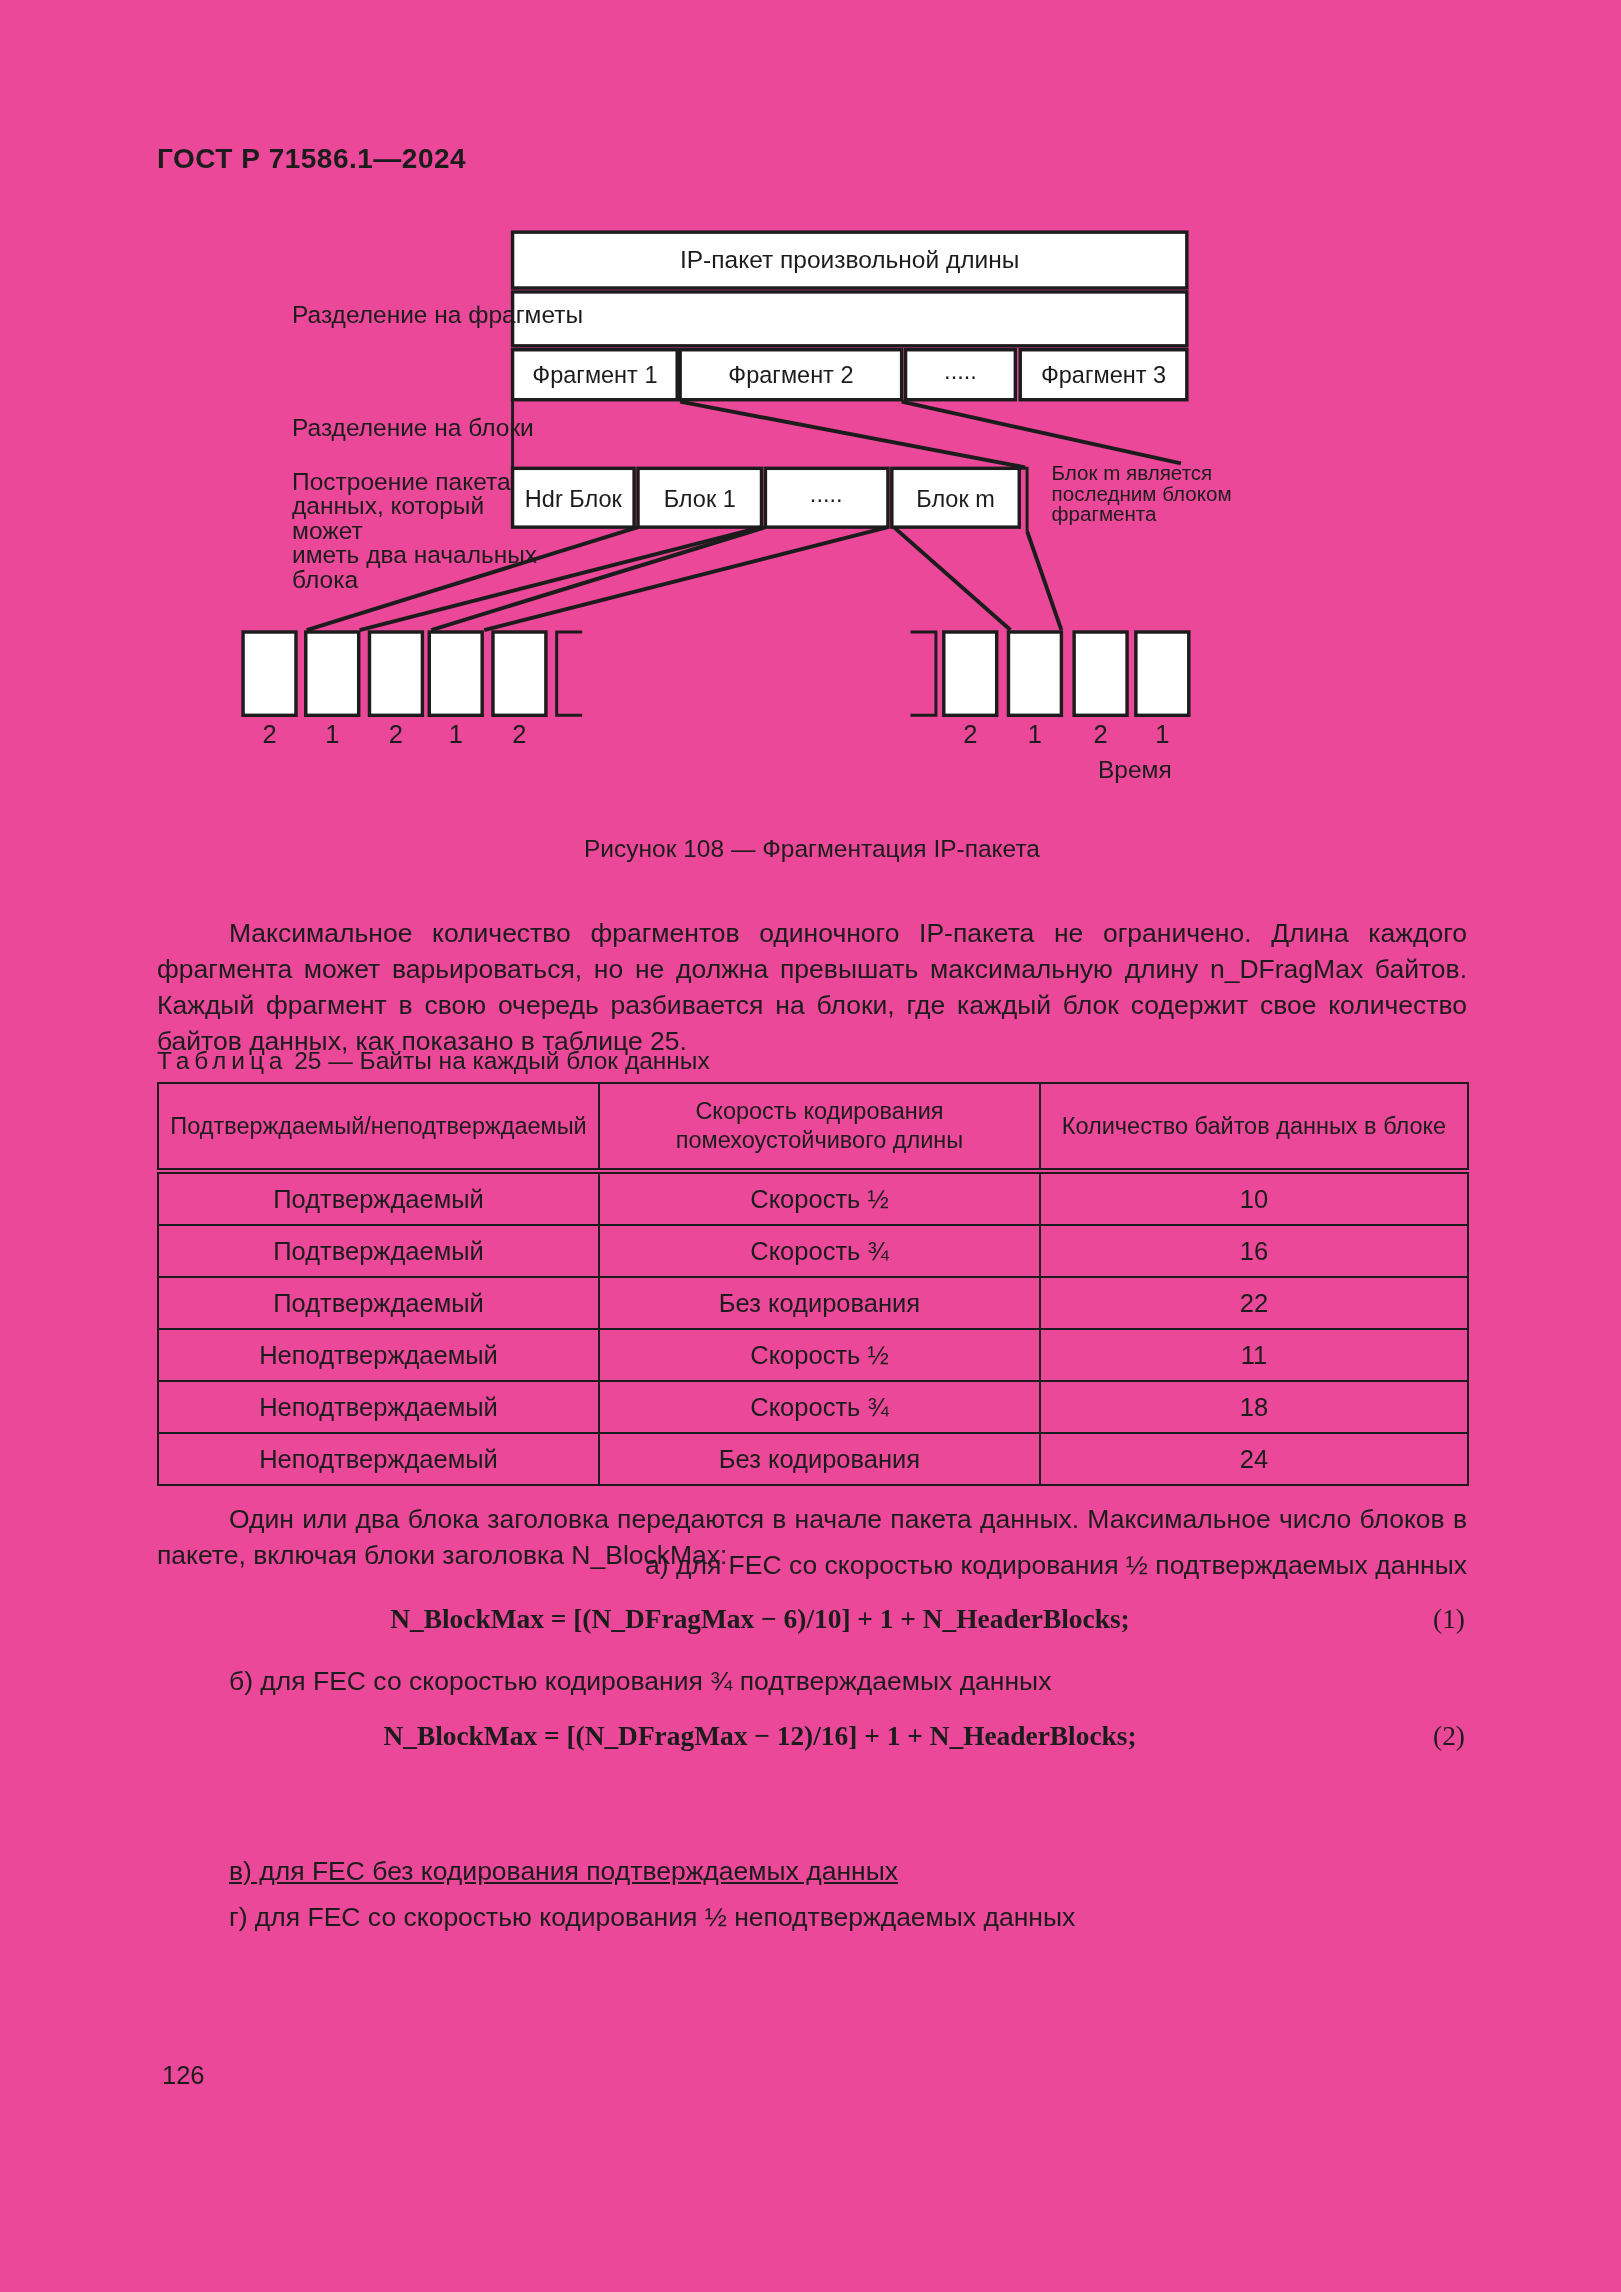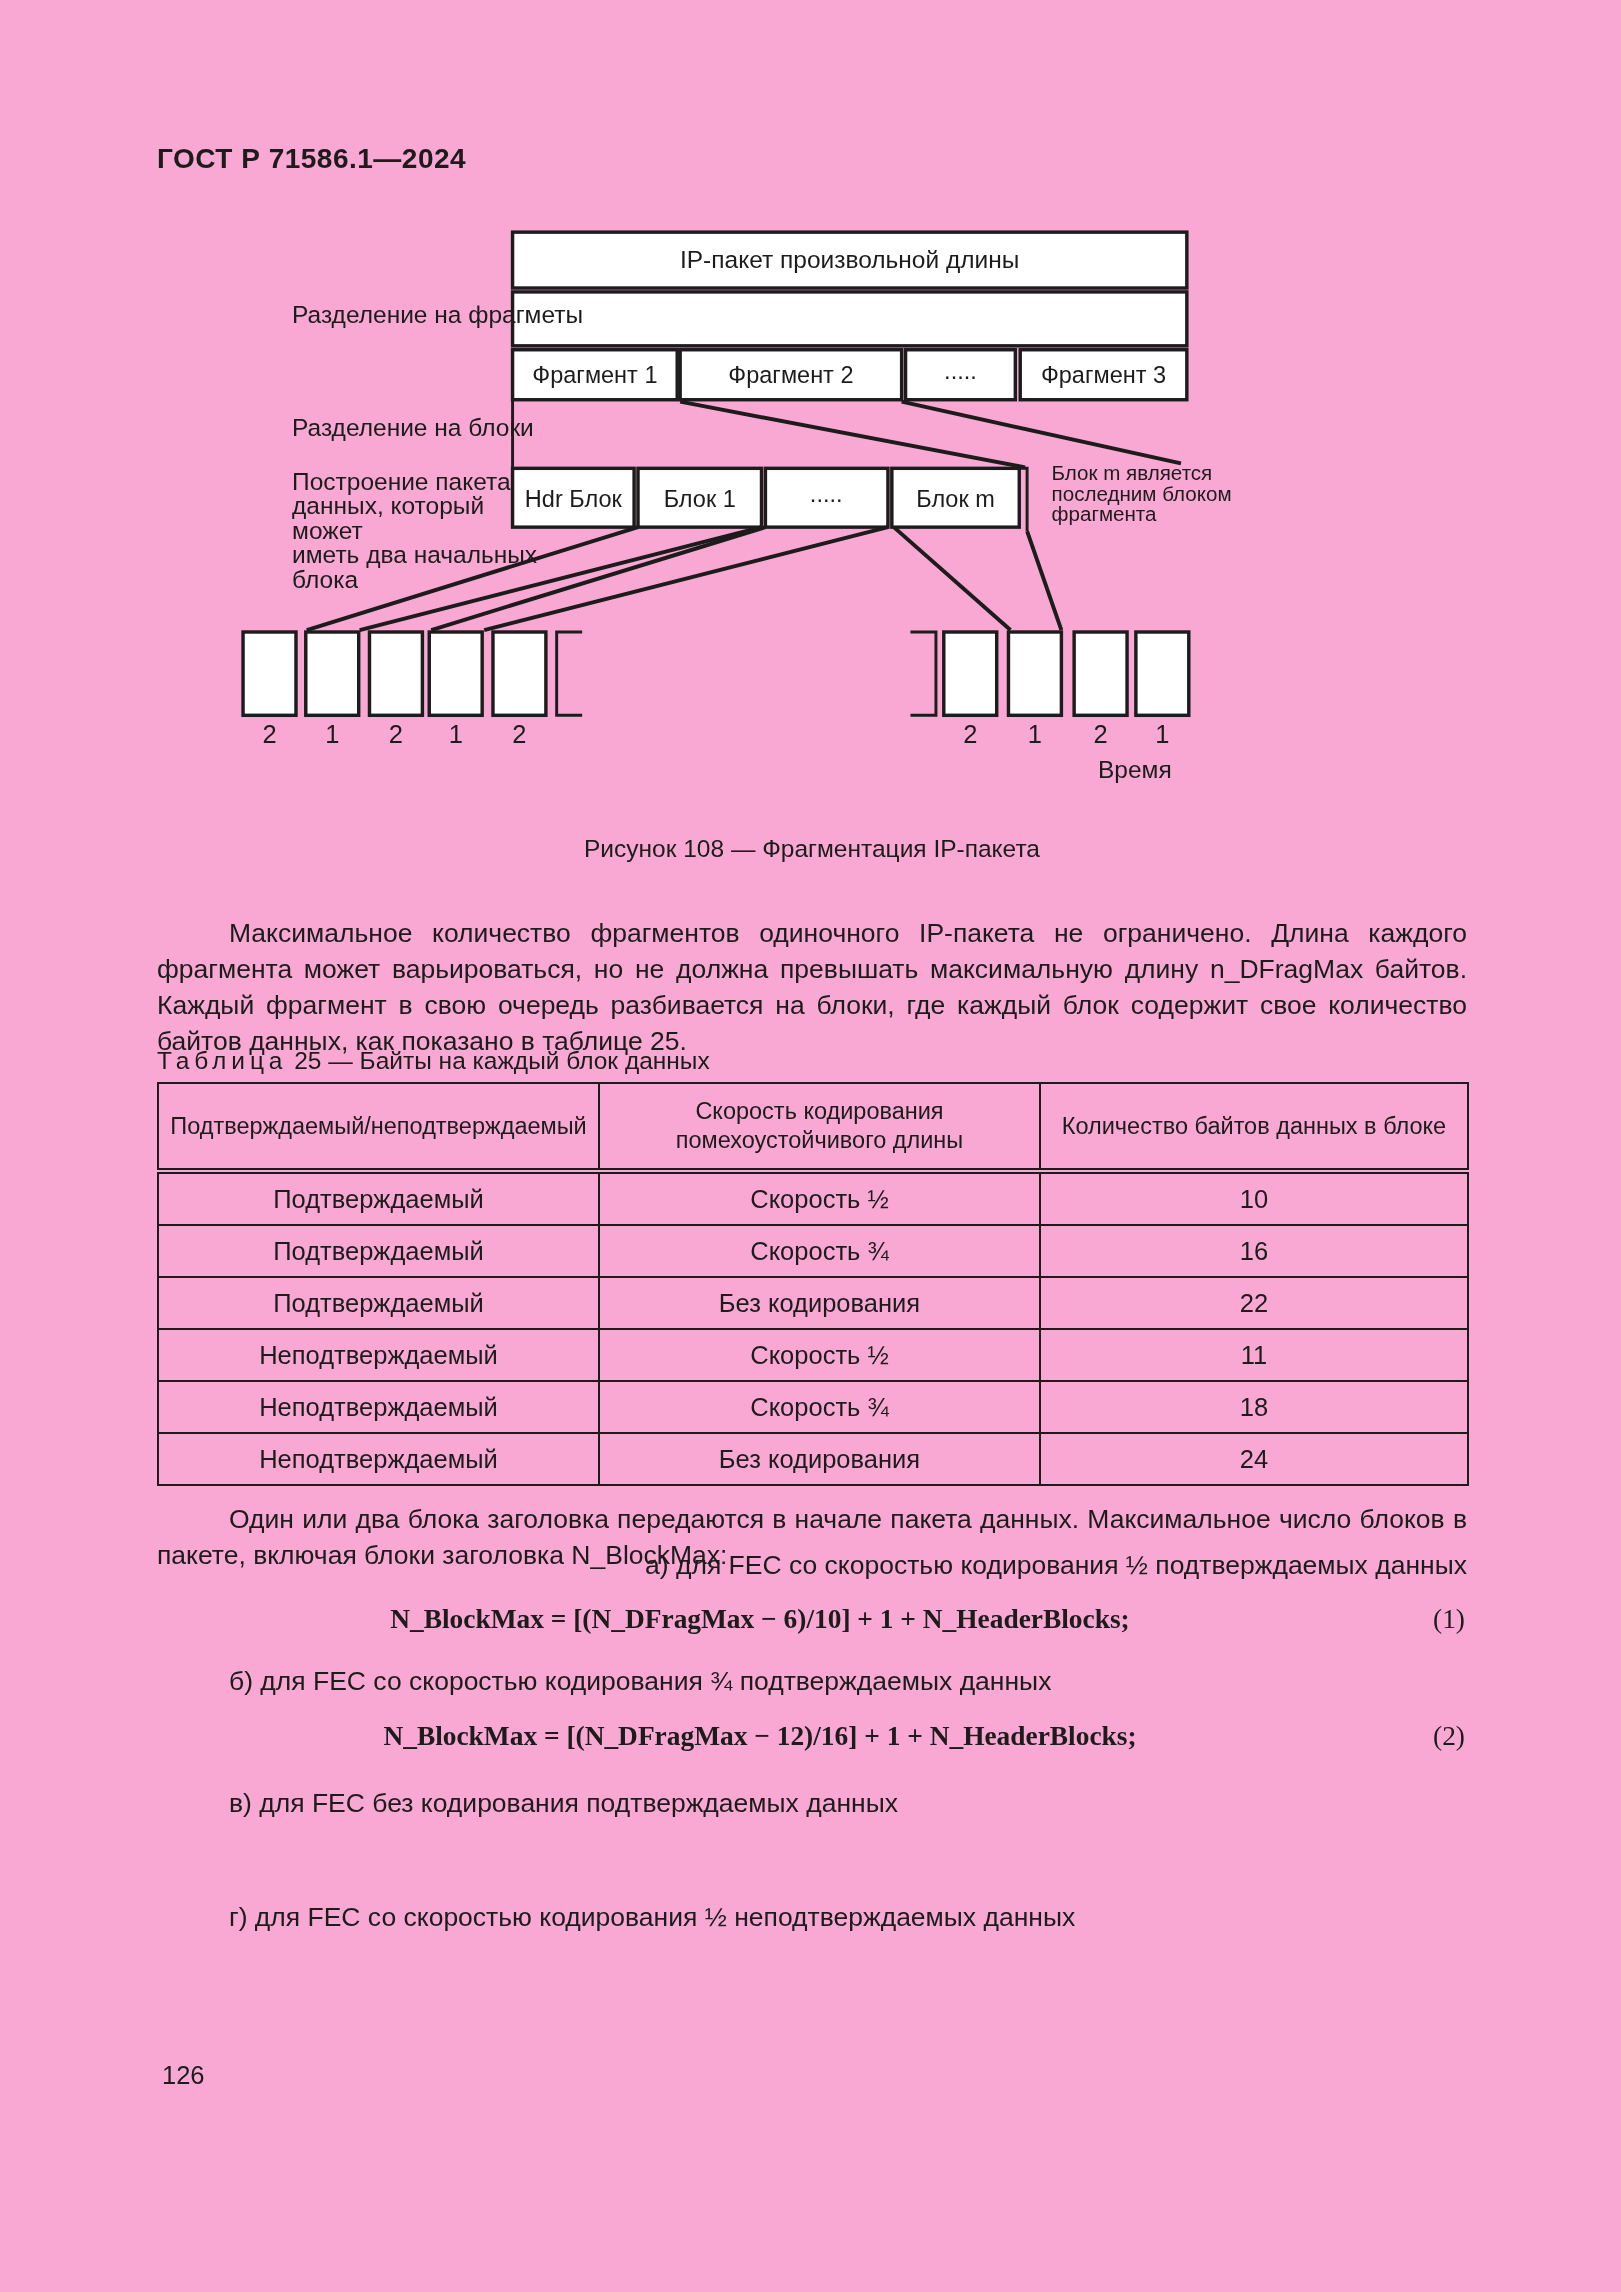--- a/index.html
+++ b/index.html
@@ -1,17 +1,17 @@
 <!DOCTYPE html>
 <html lang="ru"><head>
 <meta charset="utf-8">
 <style>
   html,body{margin:0;padding:0;background:#9a9a9a;}
   .page{
-    position:relative;width:1621px;height:2293px;background:#f9a8d4;
+    position:relative;width:1621px;height:2293px;background:#ec4899;
     margin:0 auto;font-family:"Liberation Sans","DejaVu Sans",sans-serif;
     color:#1c1c1c;overflow:hidden;
   }
   .doc-header{position:absolute;left:157px;top:143px;font-size:28px;font-weight:700;letter-spacing:0.5px;}
   svg.diagram{position:absolute;left:0;top:186px;}
   svg.diagram text{font-family:"Liberation Sans","DejaVu Sans",sans-serif;fill:#1c1c1c;}
   .bx{fill:#ffffff;stroke:#1c1c1c;stroke-width:3.5;}
   .ln{stroke:#1c1c1c;stroke-width:4;fill:none;}
   .lnthin{stroke:#1c1c1c;stroke-width:3;fill:none;}
   .t25{font-size:25px;}
@@ -24,21 +24,21 @@
   #p1{top:888px;}
   #p2{top:1474px;}
   .tbl-title{position:absolute;left:157px;top:1047px;font-size:24.5px;}
   .tbl-title .sp{letter-spacing:4.9px;}
   table.gost{position:absolute;left:157px;top:1082px;width:1310px;border-collapse:collapse;border:2.9px solid #1c1c1c;table-layout:fixed;}
   table.gost th,table.gost td{border:2px solid #1c1c1c;text-align:center;vertical-align:middle;padding:2px 9.8px;}
   table.gost th{height:80px;font-size:23.5px;font-weight:400;border-bottom:6.9px double #1c1c1c;line-height:29px;}
   table.gost td{height:46px;font-size:25.5px;}
   col.c1{width:441px;} col.c2{width:441px;} col.c3{width:428px;}
   .item{position:absolute;left:157px;width:1310px;font-size:26.5px;text-indent:72px;}
-  #item-a{top:1550px;text-align:right;} #item-b{top:1666px;} #item-v{top:1788px;} #item-g{top:1902px;}
+  #item-a{top:1550px;text-align:right;} #item-b{top:1666px;} #item-v{top:1856px;text-decoration:underline;} #item-g{top:1902px;}
   .frow{position:absolute;left:157px;width:1310px;font-family:"Liberation Serif","DejaVu Serif",serif;font-size:27.4px;}
   #f1{top:1604px;} #f2{top:1721px;} #f3{top:1842px;} #f4{top:1956px;}
   .frow .formula{display:block;width:1206px;text-align:center;font-weight:700;}
   .frow .eqnum{position:absolute;right:2px;top:0;font-weight:400;}
   .page-num{position:absolute;left:162px;top:2061px;font-size:25.5px;}
 </style>
 </head>
 <body>
 
 <div class="page">

